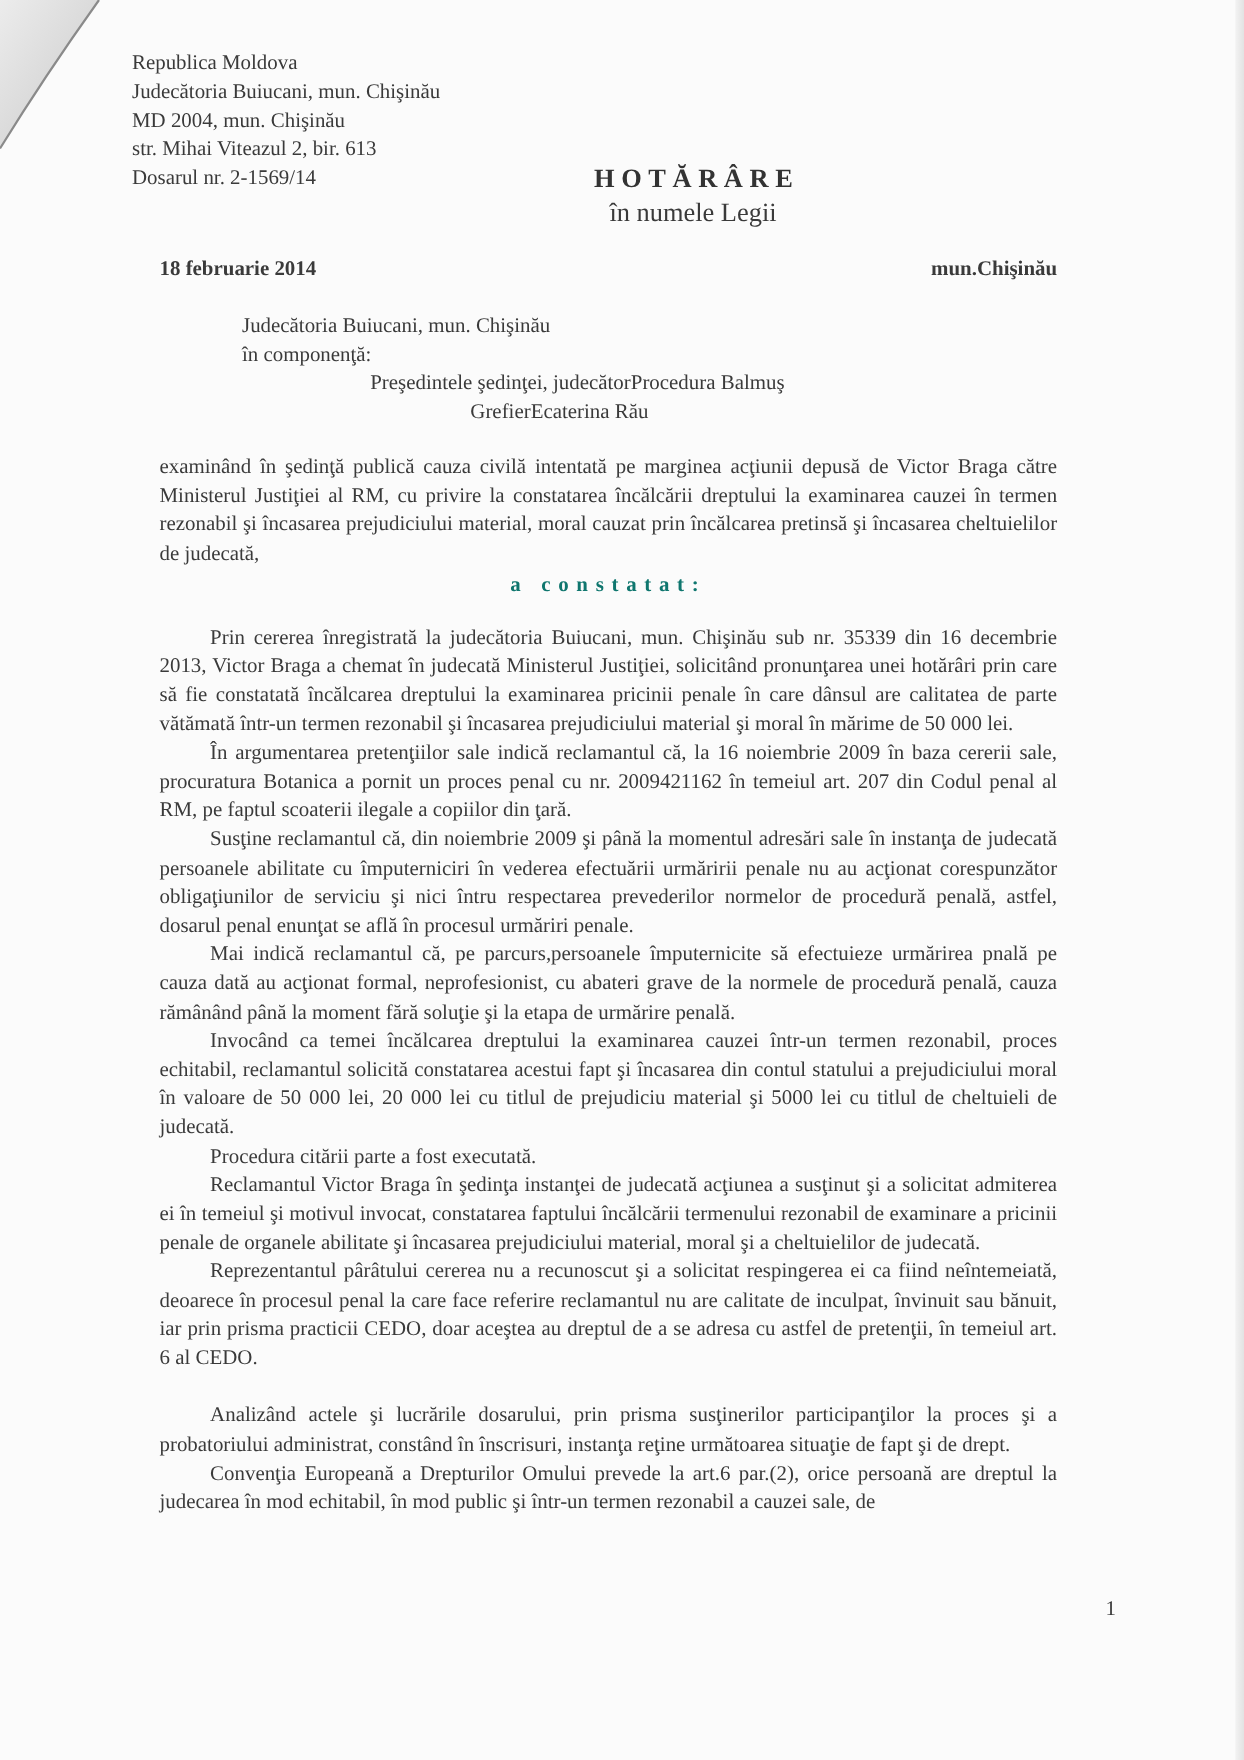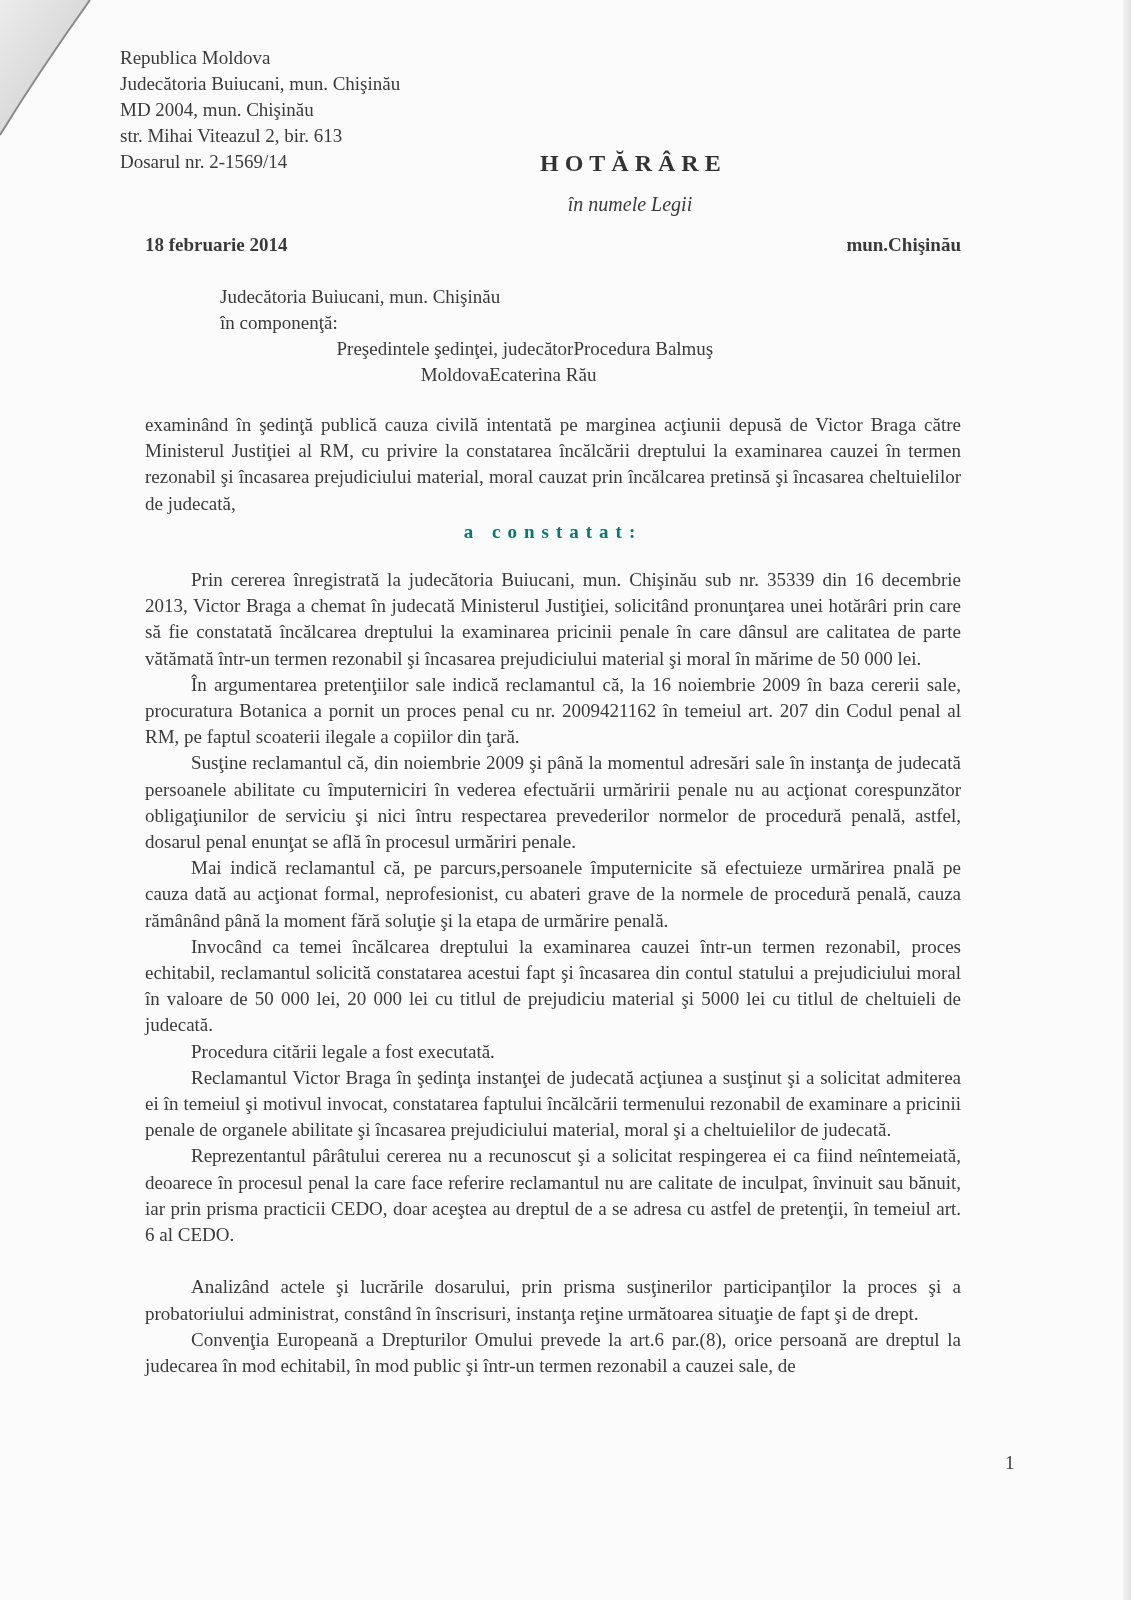--- a/index.html
+++ b/index.html
@@ -18,21 +18,21 @@
   }
   .header-block {
     position: absolute; left: 120px; top: 45px;
     font-size: 19px; line-height: 26px;
   }
   .header-block div { white-space: nowrap; }
   .title-block {
     position: absolute; left: 540px; top: 150px; text-align: center; width: 180px;
   }
   .title { font-size: 24px; font-weight: bold; letter-spacing: 6px; color: #333; }
-  .subtitle { font-size: 20px; font-style: italic; margin-top: 16px; }
+  .subtitle { font-size: 24px; margin-top: 4px; }
   .date-row {
     position: absolute; top: 234px; left: 145px; right: 170px;
     display: flex; justify-content: space-between; font-size: 19px; font-weight: bold;
   }
   .composition {
     position: absolute; left: 220px; top: 284px; width: 640px;
     font-size: 19px; line-height: 26px;
   }
   .comp-row { display: flex; justify-content: center; }
   .comp-row .name { text-align: left; width: 170px; }
@@ -86,34 +86,34 @@
 </div>
 
 <div class="composition">
   <div>Judecătoria Buiucani, mun. Chişinău</div>
   <div>în componenţă:</div>
   <div class="comp-row">
     <span>Preşedintele şedinţei, judecător</span>
     <span class="name">Procedura Balmuş</span>
   </div>
   <div class="comp-row">
-    <span>Moldova</span>
+    <span>Grefier</span>
     <span class="name">Ecaterina Rău</span>
   </div>
 </div>
 
 <div class="body-text">
   <p>examinând în şedinţă publică cauza civilă intentată pe marginea acţiunii depusă de Victor Braga către Ministerul Justiţiei al RM, cu privire la constatarea încălcării dreptului la examinarea cauzei în termen rezonabil şi încasarea prejudiciului material, moral cauzat prin încălcarea pretinsă şi încasarea cheltuielilor de judecată,</p>
   <p class="constatat">a constatat:</p>
   <p class="indent">Prin cererea înregistrată la judecătoria Buiucani, mun. Chişinău sub nr. 35339 din 16 decembrie 2013, Victor Braga a chemat în judecată Ministerul Justiţiei, solicitând pronunţarea unei hotărâri prin care să fie constatată încălcarea dreptului la examinarea pricinii penale în care dânsul are calitatea de parte vătămată într-un  termen rezonabil şi încasarea prejudiciului material şi  moral în mărime de 50 000 lei.</p>
   <p class="indent">În argumentarea pretenţiilor sale indică reclamantul că, la 16 noiembrie 2009 în baza cererii sale, procuratura Botanica a pornit un proces penal cu nr. 2009421162 în temeiul art. 207 din Codul penal al RM, pe faptul scoaterii ilegale a copiilor din ţară.</p>
   <p class="indent">Susţine reclamantul că, din noiembrie 2009 şi până la momentul adresări sale în instanţa de judecată persoanele abilitate cu împuterniciri în vederea efectuării urmăririi penale nu au acţionat corespunzător obligaţiunilor de serviciu şi nici întru respectarea prevederilor normelor de procedură penală, astfel, dosarul penal enunţat se află în procesul urmăriri penale.</p>
   <p class="indent">Mai indică reclamantul că, pe parcurs,persoanele împuternicite să efectuieze urmărirea pnală pe cauza dată au acţionat formal, neprofesionist, cu abateri grave de la normele de procedură penală, cauza rămânând până la moment fără soluţie şi la etapa de urmărire penală.</p>
   <p class="indent">Invocând ca temei încălcarea dreptului la examinarea cauzei într-un termen rezonabil, proces echitabil, reclamantul solicită constatarea acestui fapt şi încasarea din contul statului a prejudiciului moral în valoare de 50 000 lei, 20 000 lei cu titlul de prejudiciu material şi 5000 lei cu titlul de cheltuieli de judecată.</p>
-  <p class="indent">Procedura citării legale a fost executată.</p>
+  <p class="indent">Procedura citării parte a fost executată.</p>
   <p class="indent">Reclamantul Victor Braga în şedinţa instanţei de judecată acţiunea a susţinut şi a solicitat admiterea ei în temeiul şi motivul invocat, constatarea faptului încălcării termenului rezonabil de examinare a pricinii penale de organele abilitate şi încasarea prejudiciului material, moral şi a cheltuielilor de judecată.</p>
   <p class="indent">Reprezentantul pârâtului cererea nu a recunoscut şi a solicitat respingerea ei ca fiind neîntemeiată, deoarece în procesul penal la care face referire reclamantul nu are calitate de inculpat, învinuit sau bănuit, iar prin prisma practicii CEDO, doar aceştea au dreptul de a se adresa cu astfel de pretenţii, în temeiul art. 6 al CEDO.</p>
   <div class="gap"></div>
   <p class="indent">Analizând actele şi lucrările dosarului, prin prisma susţinerilor participanţilor la proces şi a probatoriului administrat, constând în înscrisuri, instanţa reţine următoarea situaţie de fapt şi de drept.</p>
-  <p class="indent">Convenţia Europeană a Drepturilor Omului prevede la art.6 par.(8), orice persoană are dreptul la judecarea în mod echitabil, în mod public şi într-un termen rezonabil a cauzei sale, de</p>
+  <p class="indent">Convenţia Europeană a Drepturilor Omului prevede la art.6 par.(2), orice persoană are dreptul la judecarea în mod echitabil, în mod public şi într-un termen rezonabil a cauzei sale, de</p>
 </div>
 
 <div class="page-number">1</div>
 
 </body></html>

